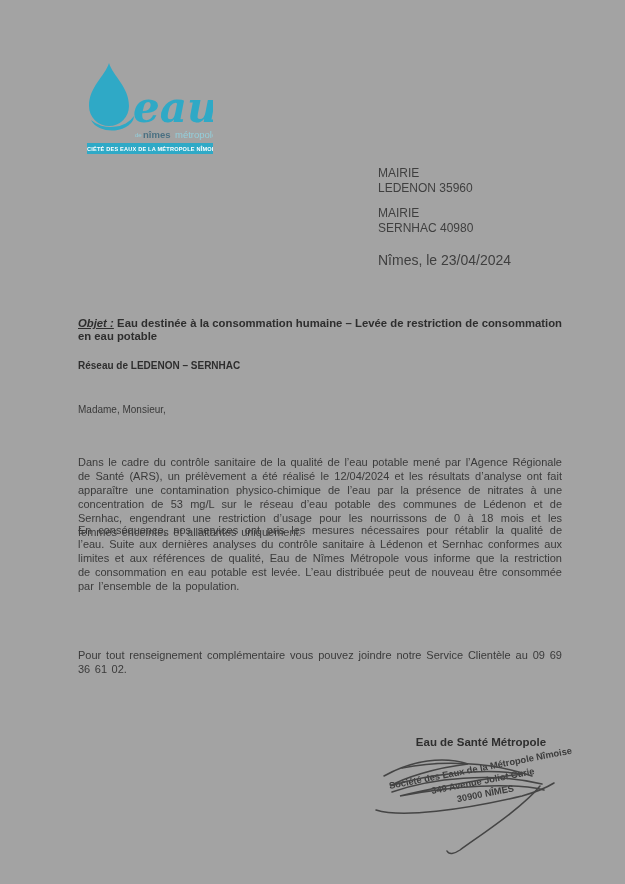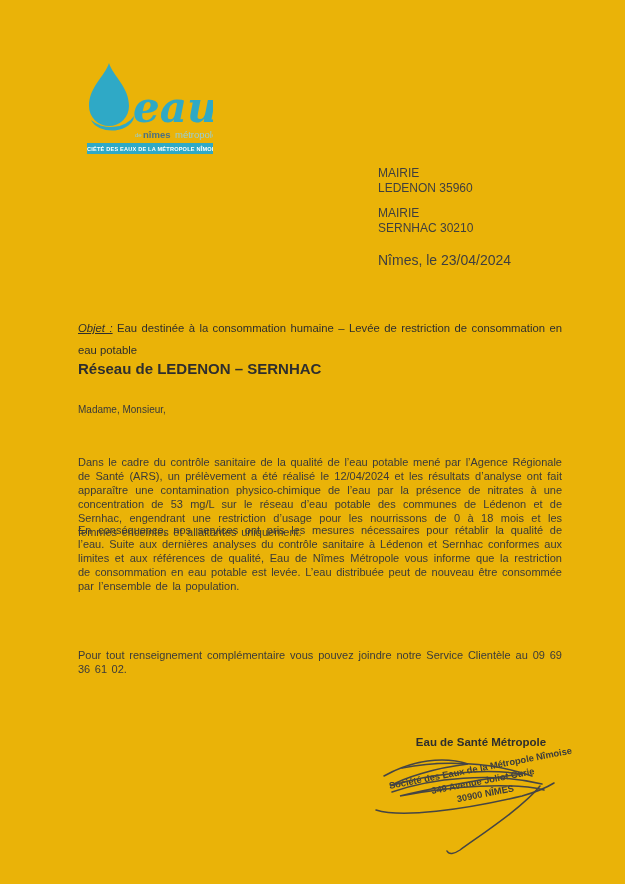--- a/index.html
+++ b/index.html
@@ -1,34 +1,34 @@
 <!DOCTYPE html>
 <html><head>
 <meta charset="utf-8">
 <style>
   html,body{margin:0;padding:0;background:#ffffff;}
   .page{
     position:relative;
     width:625px;height:884px;
-    background:#eab308;
+    background:#a3a3a3;
     font-family:"Liberation Sans", sans-serif;
     color:#3a3a3a;
     overflow:hidden;
   }
   
   .logo{position:absolute;left:87px;top:62px;width:126px;height:94px;}
   
   .recipients{position:absolute;left:378px;top:166px;font-size:12px;line-height:14.5px;color:#3f3f3f;}
   .recipient-block{margin-bottom:11px;}
   .dateline{position:absolute;left:378px;top:252px;font-size:14px;color:#3f3f3f;}
   
   .body-block{position:absolute;left:78px;width:484px;}
-  .subject{top:317px;font-size:11.3px;font-weight:normal;color:#2e2e2e;line-height:22px;text-align:justify;}
+  .subject{top:317px;font-size:11.3px;font-weight:bold;color:#2e2e2e;line-height:13px;text-align:justify;}
   .subject-label{font-style:italic;text-decoration:underline;}
-  .network{top:360px;font-size:15px;font-weight:bold;color:#2e2e2e;}
+  .network{top:360px;font-size:10px;font-weight:bold;color:#2e2e2e;}
   .salutation{top:404px;font-size:10px;color:#3a3a3a;}
   .para{font-size:11px;line-height:14px;text-align:justify;color:#3a3a3a;word-spacing:1.5px;}
   .para1{top:455px;}
   .para2{top:523px;}
   .para3{top:648px;}
   
   .sig-company{position:absolute;left:401px;top:736px;width:160px;text-align:center;font-size:11.5px;font-weight:bold;color:#2e2e2e;}
   .stamp{
     position:absolute;left:388px;top:762px;width:190px;
     transform:rotate(-11deg);
@@ -64,21 +64,21 @@
     </svg>
   </div>
 
   <div class="recipients">
     <div class="recipient-block">
       <div>MAIRIE</div>
       <div>LEDENON 35960</div>
     </div>
     <div class="recipient-block">
       <div>MAIRIE</div>
-      <div>SERNHAC 30210</div>
+      <div>SERNHAC 40980</div>
     </div>
   </div>
 
   <div class="dateline">Nîmes, le 23/04/2024</div>
 
   <div class="body-block subject">
     <span class="subject-label">Objet :</span>
     <span>Eau destinée à la consommation humaine – Levée de restriction de consommation en eau potable</span>
   </div>
 

